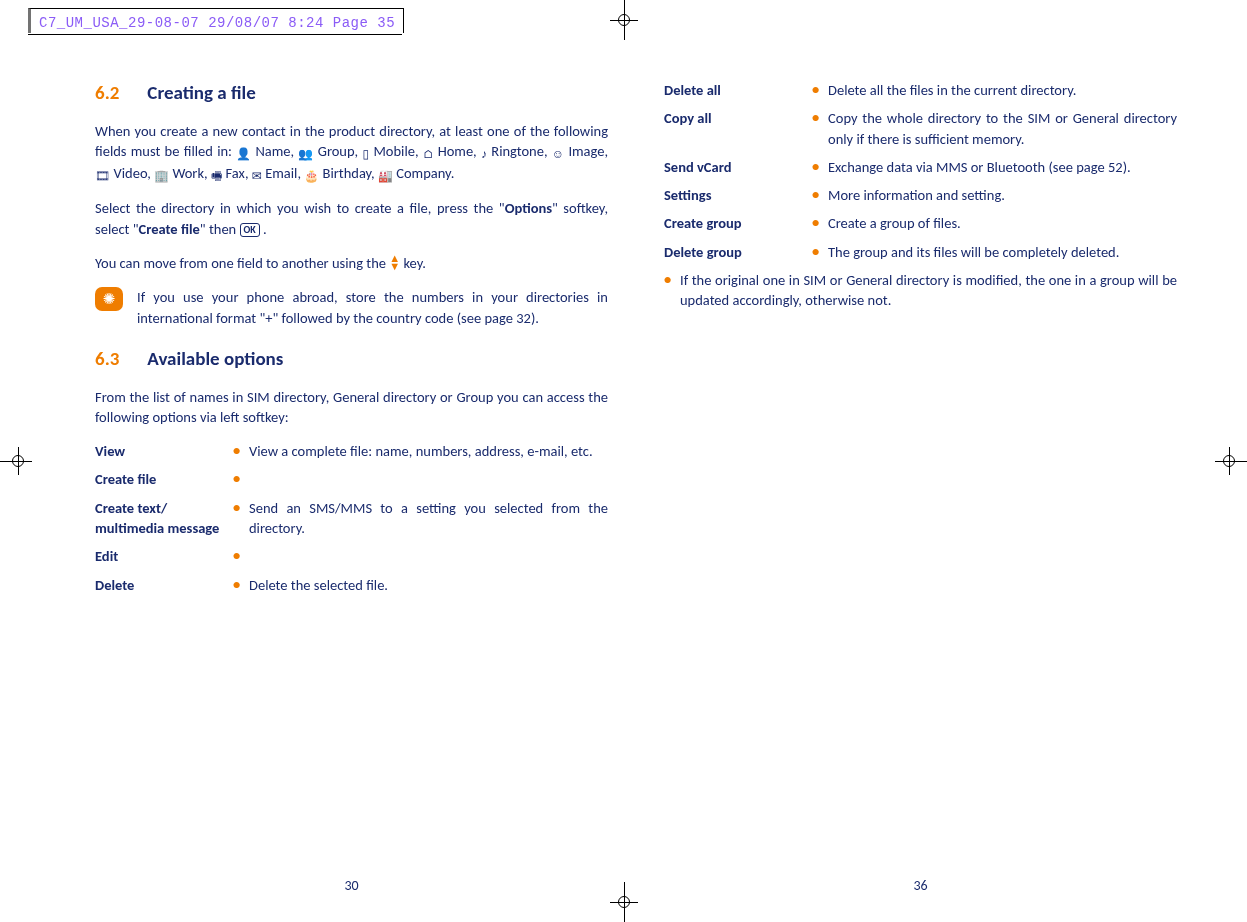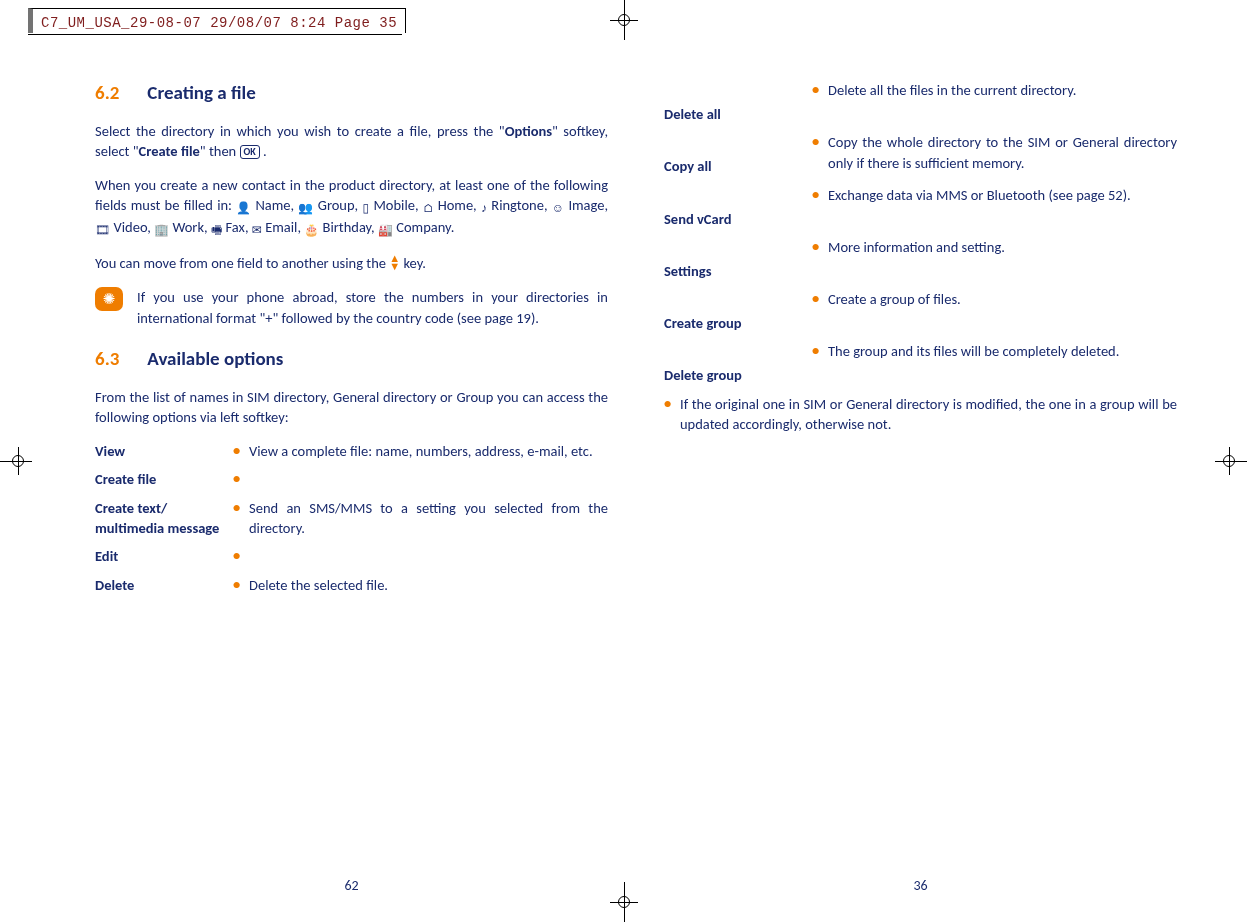--- a/index.html
+++ b/index.html
@@ -13,25 +13,25 @@
     overflow: hidden;
   }
 
   
   .print-info {
     position: absolute;
     top: 8px;
     left: 28px;
     font-family: "Courier New", monospace;
     font-size: 14px;
-    color: #7f1d1d;
+    color: #8b5cf6;
     letter-spacing: 0.5px;
     padding: 6px 8px 2px 8px;
     border-top: 1px solid #000;
-    border-left: 5px solid #737373;
+    border-left: 3px solid #737373;
     border-right: 1px solid #000;
   }
   .print-info-underline {
     position: absolute;
     top: 34px;
     left: 28px;
     height: 1px;
     background: #000;
     width: 500px; 
   }
@@ -160,21 +160,21 @@
   .opt-row {
     display: flex;
     gap: 8px;
     margin-bottom: 8px;
     align-items: flex-start;
   }
   .opt-label {
     flex: 0 0 130px;
     font-weight: 700;
   }
-  .page-right .opt-label { flex: 0 0 140px; margin-top: 24px; }
+  .page-right .opt-label { flex: 0 0 140px; }
   .opt-bullet {
     flex: 0 0 8px;
     color: #ef7d00;
     font-weight: 700;
     line-height: 1.3;
   }
   .opt-desc {
     flex: 1;
     text-align: justify;
   }
@@ -233,50 +233,50 @@
   </div>
 
 <div class="spread">
 
   <div class="page page-left">
     <div class="content">
 
       <h2 class="section">
         <span class="num">6.2</span><span>Creating a file</span>
       </h2>
-
-      <p class="just">
-        <span>Select the directory in which you wish to create a file, press the "</span><b>Options</b><span>" softkey, select "</span><b>Create file</b><span>" then </span><span class="ok-box">OK</span><span> .</span>
-      </p>
 
       <p class="just">
         <span>When you create a new contact in the product directory, at least one of the following fields must be filled in: </span>
         <span class="icon-inline">👤</span> <span>Name,</span>
         <span class="icon-inline">👥</span> <span>Group,</span>
         <span class="icon-inline">▯</span>  <span>Mobile,</span>
         <span class="icon-inline">⌂</span>
         <span>Home,</span>
         <span class="icon-inline">♪</span> <span>Ringtone,</span>
         <span class="icon-inline">☺</span> <span>Image,</span>
         <span class="icon-inline">🎞</span> <span>Video,</span>
         <span class="icon-inline">🏢</span> <span>Work,</span>
         <span class="icon-inline">🖷</span> <span>Fax,</span>
         <span class="icon-inline">✉</span> <span>Email,</span>
         <span class="icon-inline">🎂</span>
         <span>Birthday,</span>
         <span class="icon-inline">🏭</span> <span>Company.</span>
       </p>
 
+      <p class="just">
+        <span>Select the directory in which you wish to create a file, press the "</span><b>Options</b><span>" softkey, select "</span><b>Create file</b><span>" then </span><span class="ok-box">OK</span><span> .</span>
+      </p>
+
       <p>
         <span>You can move from one field to another using the </span><span class="updown">▲<br>▼</span><span> key.</span>
       </p>
 
       <div class="tip-row">
         <div class="tip-icon">✺</div>
-        <div class="tip-text">If you use your phone abroad, store the numbers in your directories in international format "+" followed by the country code (see page 19).</div>
+        <div class="tip-text">If you use your phone abroad, store the numbers in your directories in international format "+" followed by the country code (see page 32).</div>
       </div>
 
       <h2 class="section">
         <span class="num">6.3</span><span>Available options</span>
       </h2>
 
       <p class="just">From the list of names in SIM directory, General directory or Group you can access the following options via left softkey:</p>
 
       <div class="opt-row">
         <div class="opt-label">View</div>
@@ -296,21 +296,21 @@
         <div class="opt-label">Edit</div>
         <div class="opt-bullet">•</div>
       </div>
       <div class="opt-row">
         <div class="opt-label">Delete</div>
         <div class="opt-bullet">•</div>
         <div class="opt-desc">Delete the selected file.</div>
       </div>
 
     </div>
-    <div class="page-num">62</div>
+    <div class="page-num">30</div>
   </div>
 
   <div class="page page-right">
     <div class="content">
 
       <div class="opt-row">
         <div class="opt-label">Delete all</div>
         <div class="opt-bullet">•</div>
         <div class="opt-desc">Delete all the files in the current directory.</div>
       </div>

